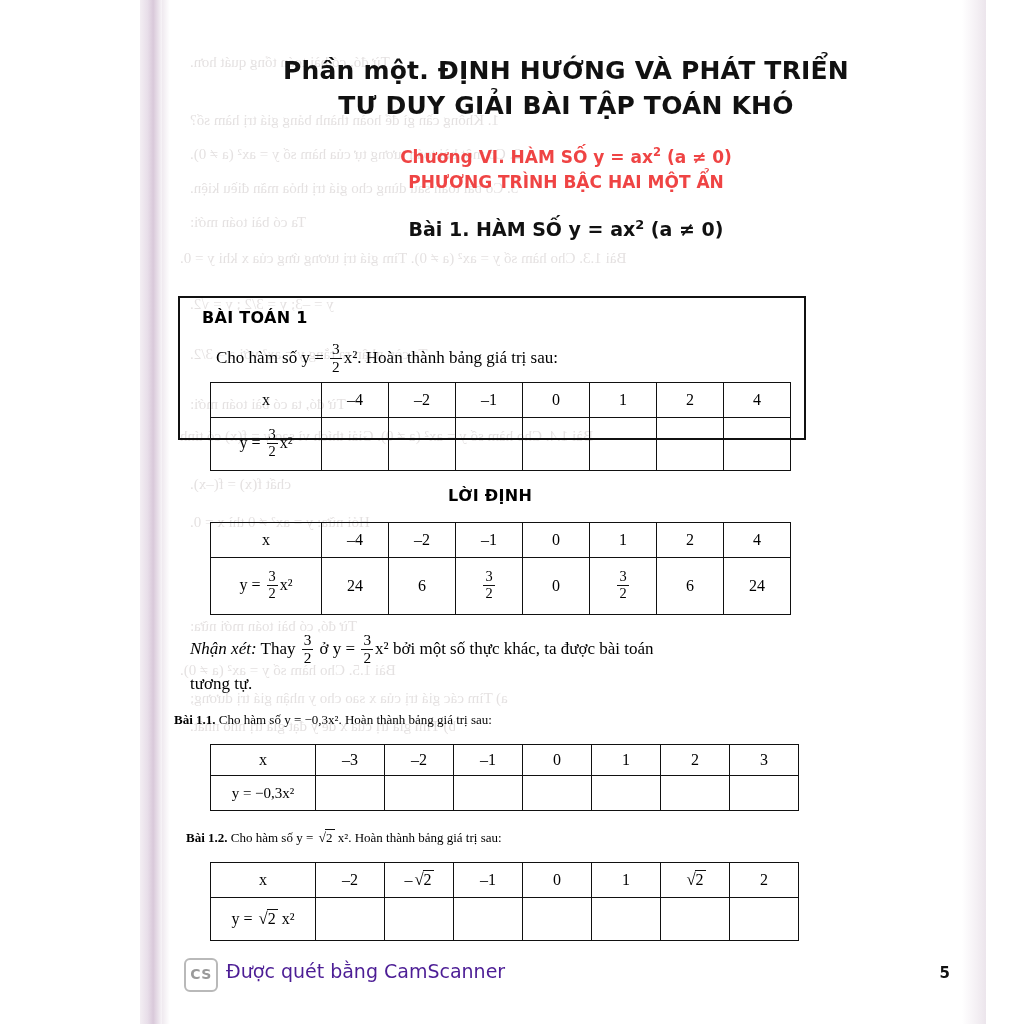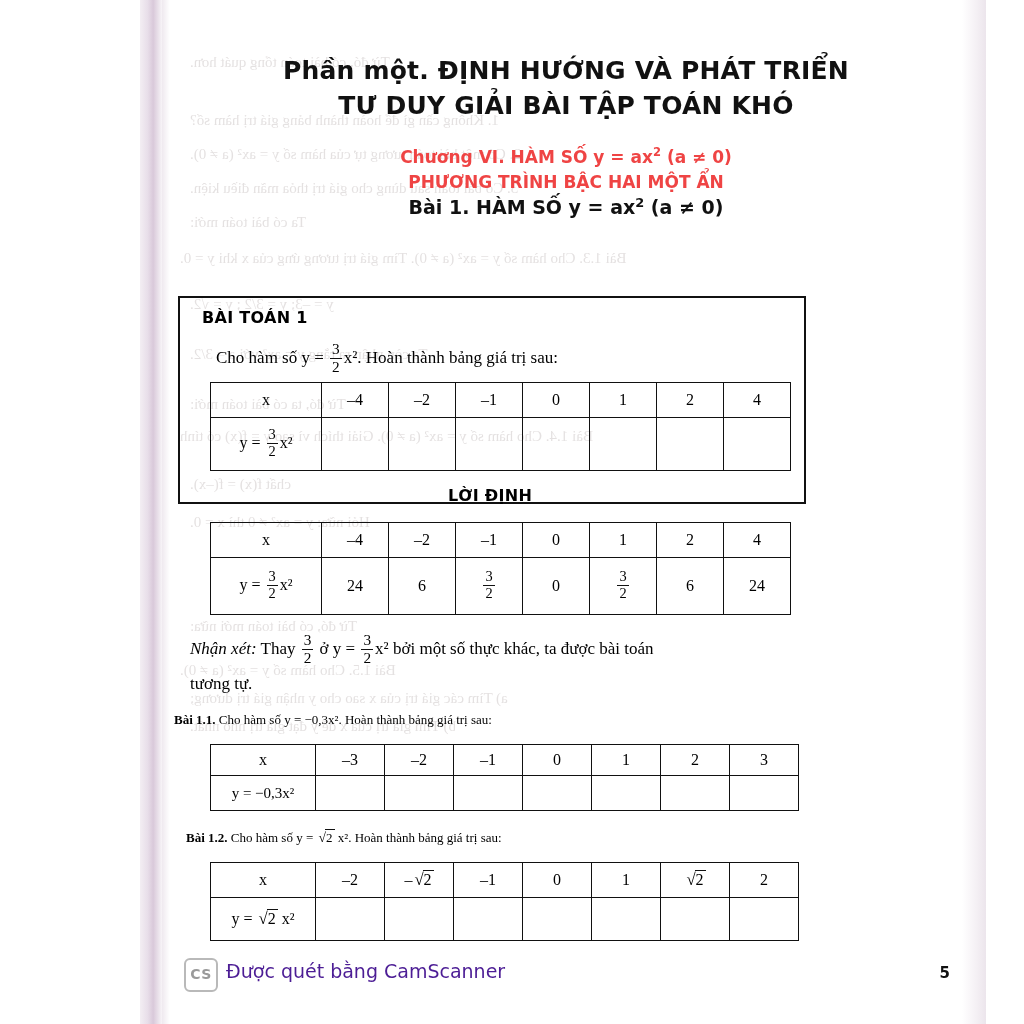--- a/index.html
+++ b/index.html
@@ -90,30 +90,31 @@
     font-size: 17px;
     color: #ef4444;
     line-height: 1.38;
     margin-top: 22px;
   }
   .t3 {
     font-family: "DejaVu Sans", sans-serif;
     font-weight: bold;
     font-size: 19px;
     color: #111;
+    margin-top: 22px;
   }
   .sup { font-size: .68em; vertical-align: super; }
 
   
   .prob-box {
     position: absolute;
     left: 8px;
     top: 296px;
     width: 628px;
-    height: 208px;
+    height: 144px;
     border: 2.5px solid #111;
     box-sizing: border-box;
   }
   .prob-label {
     position: absolute;
     left: 22px;
     top: 10px;
     font-family: "DejaVu Sans", sans-serif;
     font-weight: bold;
     font-size: 16px;

